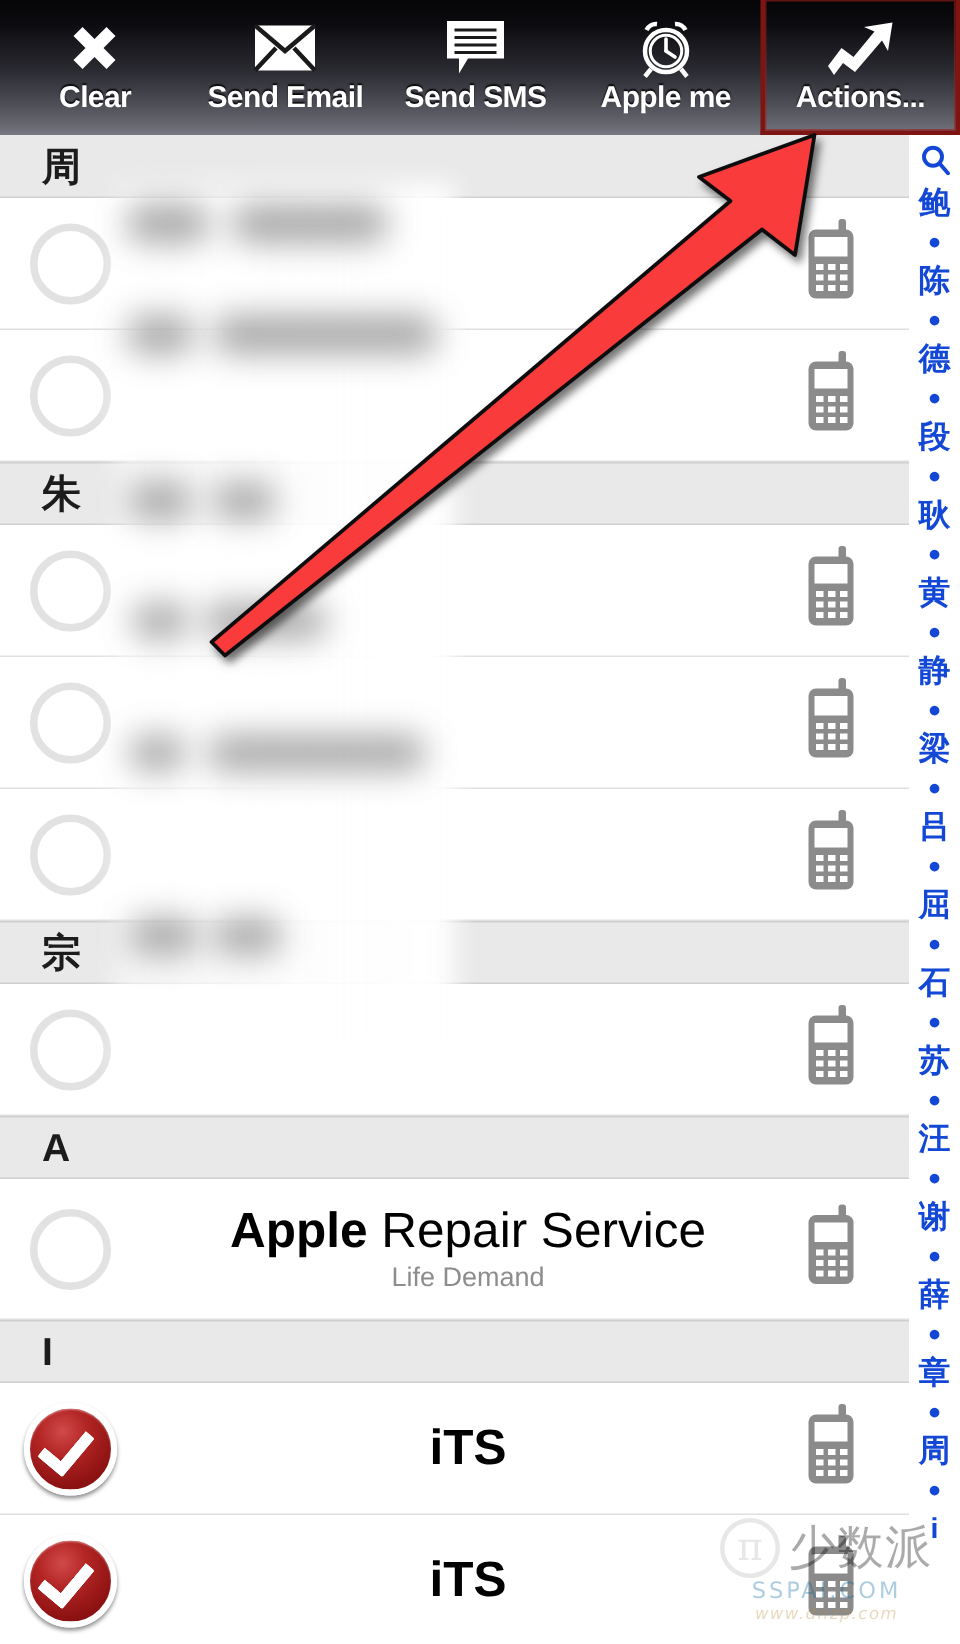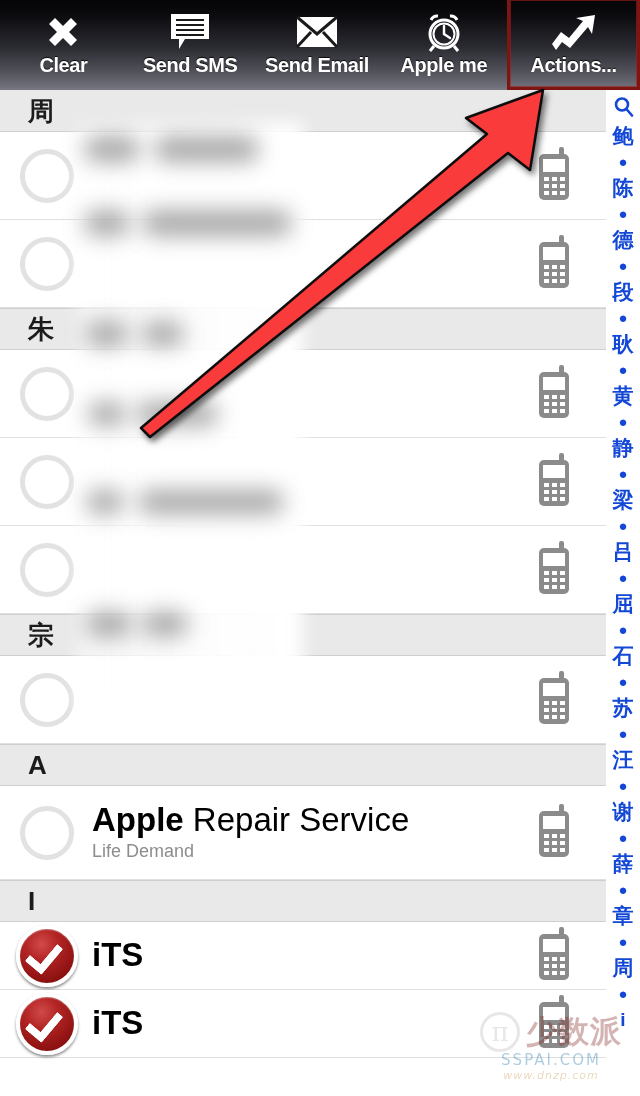--- a/index.html
+++ b/index.html
@@ -46,42 +46,42 @@
     font-size:26px; font-weight:bold; color:#1c1c1c; line-height:1;
   }
   .sec-header.first{ border-top:none; }
   .row{
     position:relative; background:#fff;
     display:flex; align-items:center;
     padding:0 0 0 8px;
     border-bottom:1px solid #dfdfdf;
   }
   .row.h-88{ height:88px; }
-  .row.h-90{ height:68px; }
+  .row.h-90{ height:88px; }
   .row.tall{ height:94px; }
   .check{
     width:62px; height:62px; flex:0 0 62px;
     margin-left:8px; margin-right:14px; position:relative;
   }
   .check .ring{
     position:absolute; inset:4px;
     border-radius:50%; border:5px solid #e2e2e2; background:#fff;
   }
   .check.on .disc{
     position:absolute; inset:0; border-radius:50%;
     background:radial-gradient(circle at 40% 28%,#d14a4a 0%,#b32525 32%,#8e1212 72%,#7a0e0e 100%);
     border:4px solid #ffffff;
     box-shadow:0 2px 3px rgba(0,0,0,.45), inset 0 1px 1px rgba(255,255,255,.35);
   }
   .check.on .tick{
     position:absolute; left:17px; top:13px; width:22px; height:34px;
     border-right:8px solid #fff; border-bottom:8px solid #fff;
     transform:rotate(40deg); border-radius:2px;
   }
-  .rowtext{ flex:1 1 auto; min-width:0; }
+  .rowtext{ flex:1 1 auto; min-width:0;text-align:center; }
   .r-title{ font-size:33px; color:#000; line-height:1.05; white-space:nowrap; }
   .r-title .b{ font-weight:bold; }
   .r-sub{ font-size:18px; color:#8d8d8d; line-height:1.2; margin-top:3px; }
   .phone{ flex:0 0 52px; margin-right:22px; }
 
   
   .indexbar{
     position:absolute; right:0; top:90px; width:34px; bottom:0;
     display:flex; flex-direction:column; align-items:center;
     padding-top:2px; z-index:12; background:transparent;
@@ -116,62 +116,62 @@
     position:absolute; right:18px; bottom:14px; z-index:9;
     opacity:.33; pointer-events:none; text-align:center;
     font-family:"DejaVu Sans",sans-serif;
   }
   .wm-row{ display:flex; align-items:center; gap:6px; }
   .wm-pi{
     width:40px; height:40px; border-radius:50%; border:3px solid #b9b9b9;
     display:flex; align-items:center; justify-content:center;
     font-size:26px; color:#b9b9b9; font-family:"DejaVu Serif",serif;
   }
-  .wm-cn{ font-size:31px; color:#7f1d1d; font-weight:bold; letter-spacing:1px; }
+  .wm-cn{ font-size:31px; color:#000000; font-weight:normal; letter-spacing:1px; }
   .wm-s1{ font-size:15px; color:#0369a1; letter-spacing:2px; margin-top:-2px; }
   .wm-s2{ font-size:11px; color:#c08a3e; letter-spacing:1px;font-style:italic; }
 </style>
 </head>
 <body>
 
 <div class="toolbar">
 
   <div class="tb-btn">
     <div class="tb-icon">
       <svg width="46" height="46" viewBox="0 0 46 46">
         <path d="M9 15 L15 9 L23 17 L31 9 L37 15 L29 23 L37 31 L31 37 L23 29 L15 37 L9 31 L17 23 Z" fill="#fff"></path>
       </svg>
     </div>
     <div class="tb-label">Clear</div>
+  </div>
+
+  <div class="tb-btn">
+    <div class="tb-icon">
+      <svg width="46" height="36" viewBox="0 0 46 36">
+        <rect x="3" y="3" width="40" height="30" fill="#fff"></rect>
+        <path d="M3 3 L23 20 L43 3" fill="none" stroke="#1a1a1a" stroke-width="3"></path>
+        <path d="M3 33 L17 18 M43 33 L29 18" fill="none" stroke="#1a1a1a" stroke-width="3"></path>
+      </svg>
+    </div>
+    <div class="tb-label">Send Email</div>
   </div>
 
   <div class="tb-btn">
     <div class="tb-icon">
       <svg width="46" height="42" viewBox="0 0 46 42">
         <path d="M4 3 H42 V28 H18 L12 38 L12 28 H4 Z" fill="#fff"></path>
         <g stroke="#1a1a1a" stroke-width="2">
           <line x1="9" y1="9" x2="37" y2="9"></line>
           <line x1="9" y1="14" x2="37" y2="14"></line>
           <line x1="9" y1="19" x2="37" y2="19"></line>
           <line x1="9" y1="24" x2="37" y2="24"></line>
         </g>
       </svg>
     </div>
     <div class="tb-label">Send SMS</div>
-  </div>
-
-  <div class="tb-btn">
-    <div class="tb-icon">
-      <svg width="46" height="36" viewBox="0 0 46 36">
-        <rect x="3" y="3" width="40" height="30" fill="#fff"></rect>
-        <path d="M3 3 L23 20 L43 3" fill="none" stroke="#1a1a1a" stroke-width="3"></path>
-        <path d="M3 33 L17 18 M43 33 L29 18" fill="none" stroke="#1a1a1a" stroke-width="3"></path>
-      </svg>
-    </div>
-    <div class="tb-label">Send Email</div>
   </div>
 
   <div class="tb-btn">
     <div class="tb-icon">
       <svg width="46" height="46" viewBox="0 0 46 46">
         <g fill="none" stroke="#fff" stroke-width="3">
           <circle cx="23" cy="25" r="14"></circle>
           <circle cx="23" cy="25" r="10.5" stroke-width="2"></circle>
           <path d="M10 11 a7 7 0 0 1 7 -4"></path>
           <path d="M36 11 a7 7 0 0 0 -7 -4"></path>

